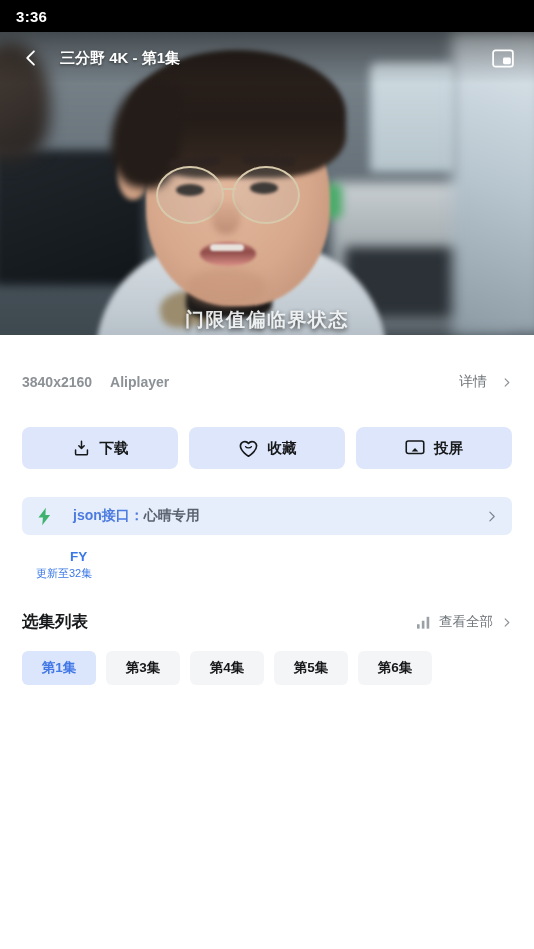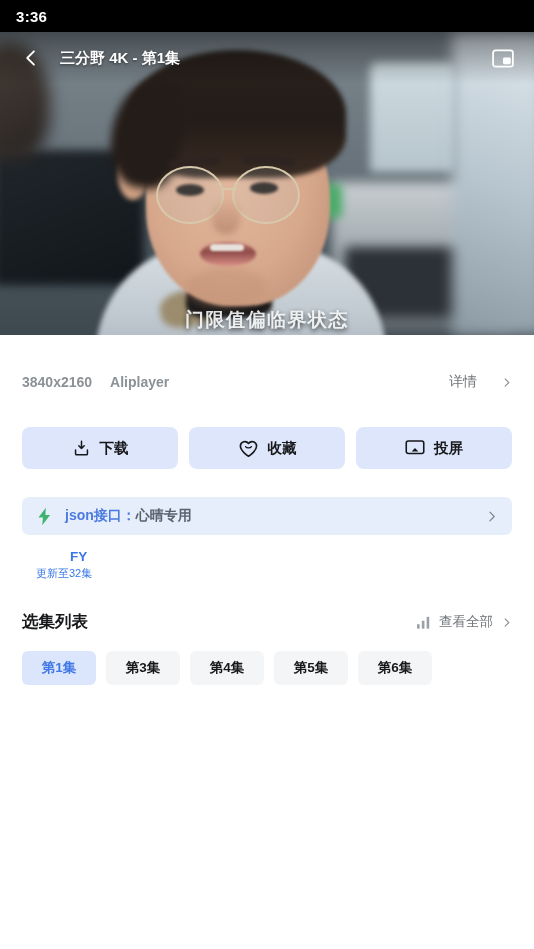--- a/index.html
+++ b/index.html
@@ -225,38 +225,38 @@
 
   
   .info{ padding:22px 22px 0 22px; }
   .video-title{ font-size:22px; font-weight:700; color:#16181a; letter-spacing:.3px; }
   .meta-row{
     display:flex; align-items:center; margin-top:16px;
   }
   .meta-res, .meta-player{ font-size:14px; color:#8c9196; font-weight:700; }
   .meta-player{ margin-left:18px; }
   .detail-link{
-    margin-left:auto; display:flex; align-items:center; gap:24px;
+    margin-left:auto; display:flex; align-items:center; gap:14px;
     font-size:14px; color:#70757a; cursor:pointer;
   }
 
   
   .actions{ display:flex; gap:11px; padding:36px 22px 0 22px; }
   .action-btn{
     flex:1; height:42px; background:#dde6fa; border-radius:8px;
     display:flex; align-items:center; justify-content:center; gap:9px;
     cursor:pointer; border:none;
   }
   .action-label{ font-size:14.5px; color:#16181a; font-weight:700; }
 
   
   .json-banner{
     margin:28px 22px 0 22px; height:38px; background:#e6eefb;
     border-radius:7px; display:flex; align-items:center;
-    padding:0 14px; gap:12px; cursor:pointer;
+    padding:0 14px; gap:20px; cursor:pointer;
   }
   .json-text{ font-size:14px; font-weight:700; color:#4c7be0; }
   .json-text .suffix{ color:#5a6270; }
   .json-chevron{ margin-left:auto; }
 
   
   .sources{ display:flex; padding:10px 22px 0 22px; }
   .source-tab{
     display:flex; flex-direction:column; align-items:center; gap:2px;
     padding:4px 14px; cursor:pointer;

